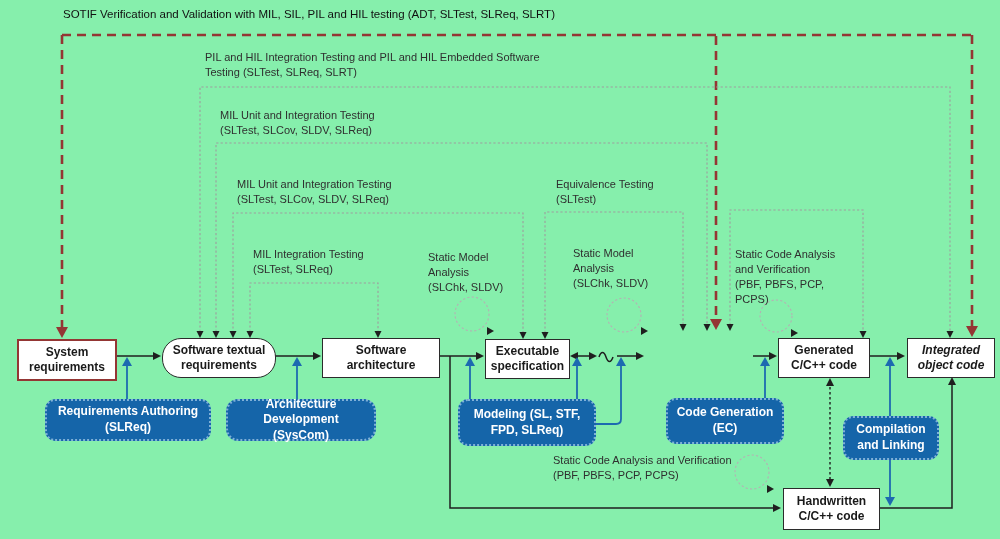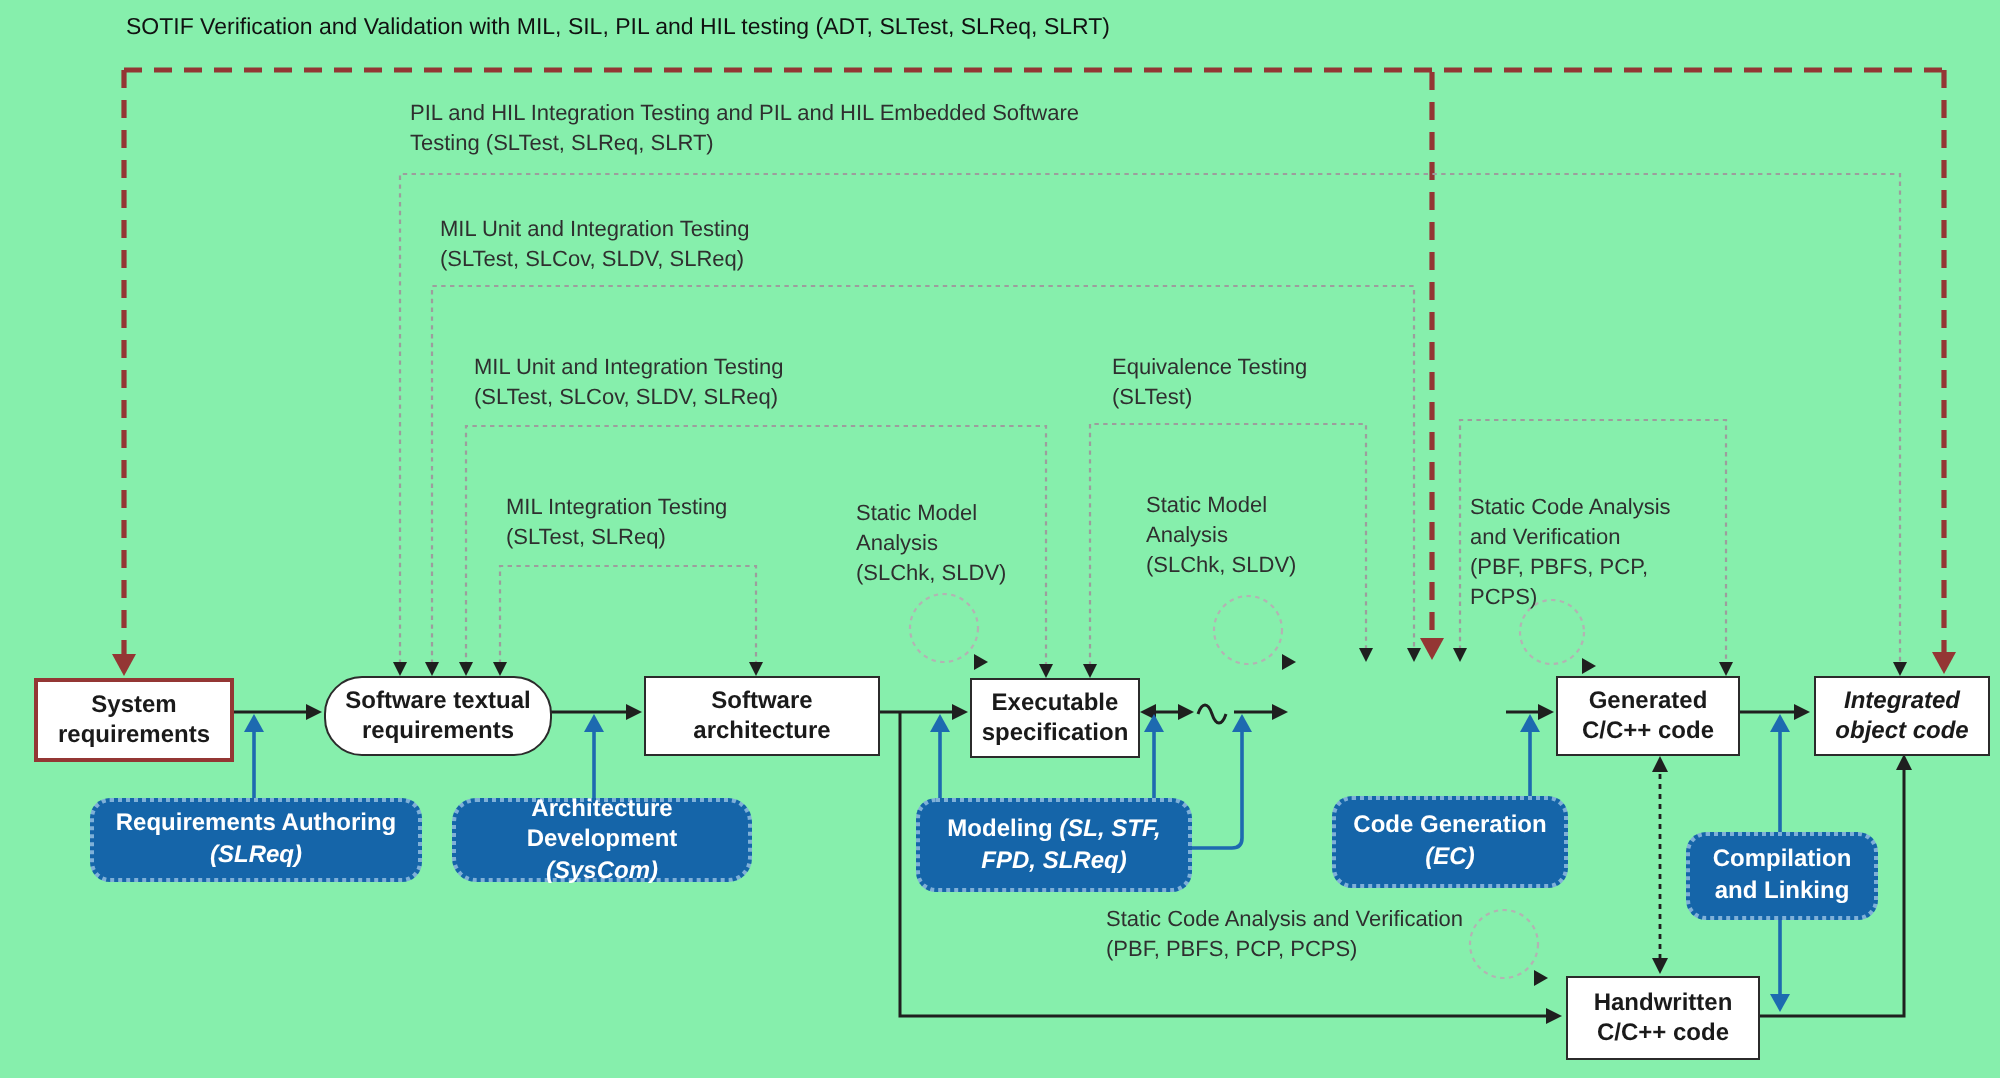--- a/index.html
+++ b/index.html
@@ -7,21 +7,21 @@
          font-family:"Liberation Sans",sans-serif;}
   svg.layer{position:absolute;left:0;top:0;z-index:1;}
   .pbox{position:absolute;z-index:3;background:#fff;border:1.4px solid #2b2b2b;
         display:flex;align-items:center;justify-content:center;text-align:center;
         font-weight:bold;font-size:12px;line-height:1.22;color:#1a1a1a;white-space:pre-line;}
   .pbox.sysreq{border:2.4px solid #943634;}
   .abox{position:absolute;z-index:3;background:#1565a9;border-radius:10px;
         border:2px dotted #7fb0d8;color:#fff;font-weight:bold;font-size:12px;
         display:flex;align-items:center;justify-content:center;box-sizing:border-box;}
   .abox .inner{text-align:center;line-height:1.3;padding:2px 6px;}
-  .abox .tool{font-style:italic;}
+  .abox .tool{}
   .ann{position:absolute;z-index:2;font-size:11px;color:#2f2f2f;line-height:1.35;white-space:pre-line;}
   .title{position:absolute;z-index:2;font-size:11.5px;color:#111;white-space:pre;}
 </style>
 </head>
 <body>
 
 <div class="stage">
 
   <svg class="layer" width="1000" height="539" viewBox="0 0 1000 539">
 

